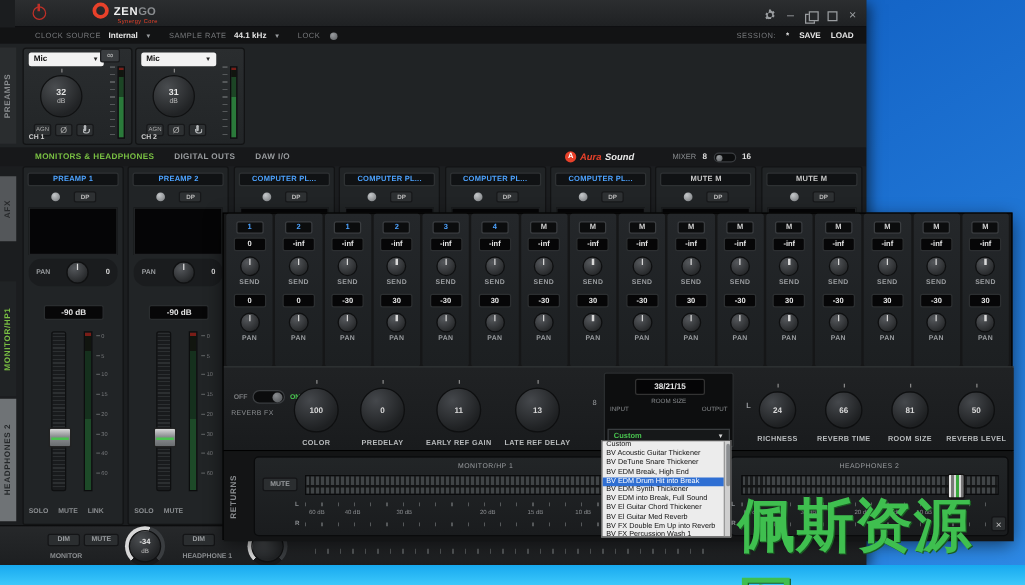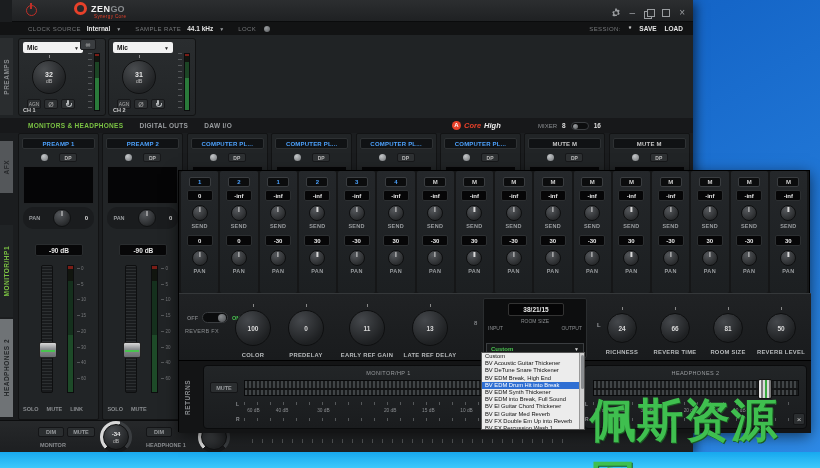--- a/index.html
+++ b/index.html
@@ -247,22 +247,22 @@
         </div>
       <div class="linkbtn">∞</div>
     </div>
 
     <div class="tabs-row">
       <span class="mtab on">MONITORS &amp; HEADPHONES</span>
       <span class="mtab">DIGITAL OUTS</span>
       <span class="mtab">DAW I/O</span>
       <div class="averb">
         <span class="averb-ic">A</span>
-        <span class="a">Core</span>
-          <span class="b">High</span>
+        <span class="a">Aura</span>
+          <span class="b">Sound</span>
       </div>
       <div class="mixsel">
         <span class="l">MIXER</span>
         <span class="n">8</span>
         <span class="tgl"></span>
         <span class="n">16</span>
       </div>
     </div>
 
     <div class="mixer-area">

